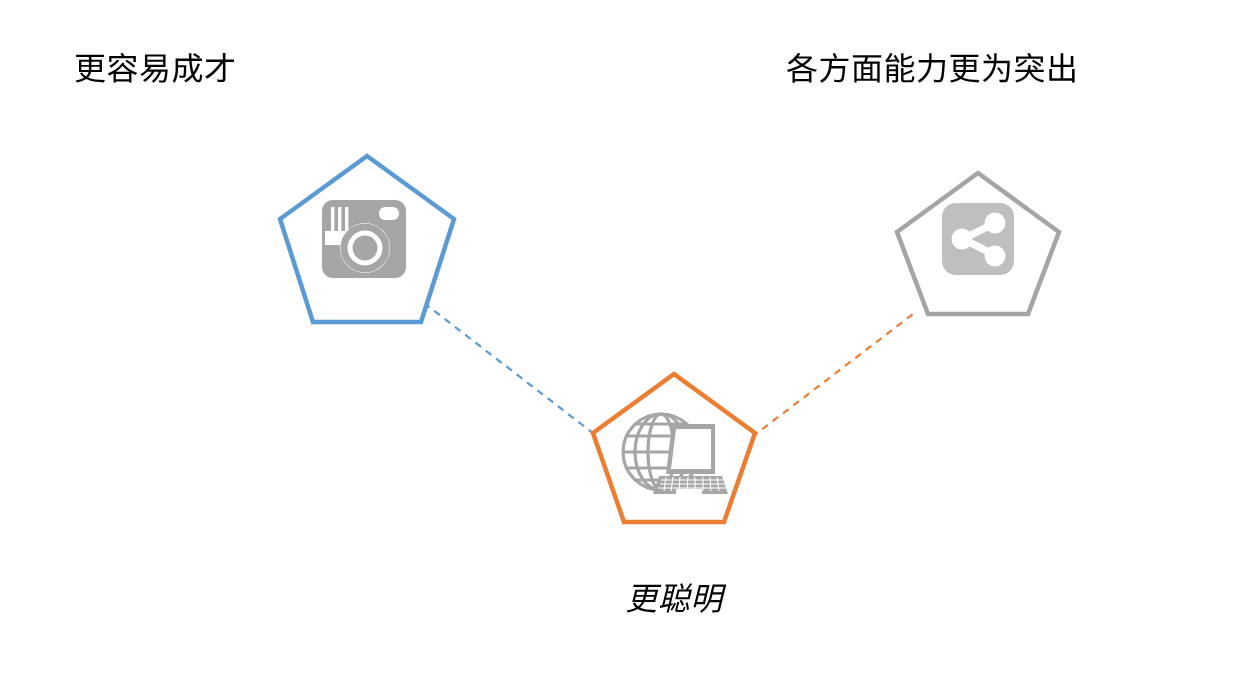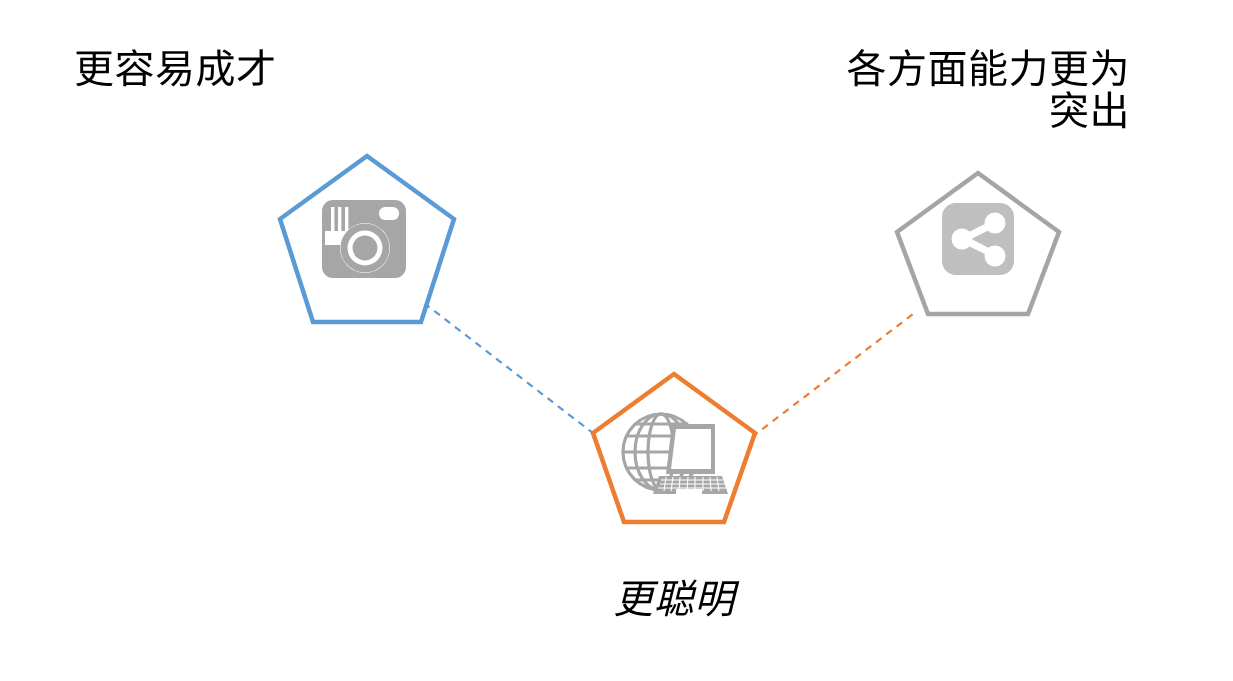--- a/index.html
+++ b/index.html
@@ -22,38 +22,38 @@
     position: absolute;
     left: 0;
     top: 0;
     width: 1233px;
     height: 681px;
     display: block;
   }
   .node-label {
     position: absolute;
     color: #000000;
-    font-size: 40px;
+    font-size: 32px;
     line-height: 42px;
     font-weight: 400;
     white-space: pre-wrap;
     text-align: center;
     letter-spacing: 0.5px;
   }
   #label-left {
     left: 74px;
     top: 48px;
     width: 270px;
     text-align: left;
   }
   #label-right {
-    left: 830px;
+    left: 786px;
     top: 48px;
     width: 300px;
-    text-align: right;
+    text-align: left;
   }
   #label-bottom {
     left: 574px;
     top: 578px;
     width: 200px;
     text-align: center;
     font-style: italic;
   }
 </style>
 </head>

